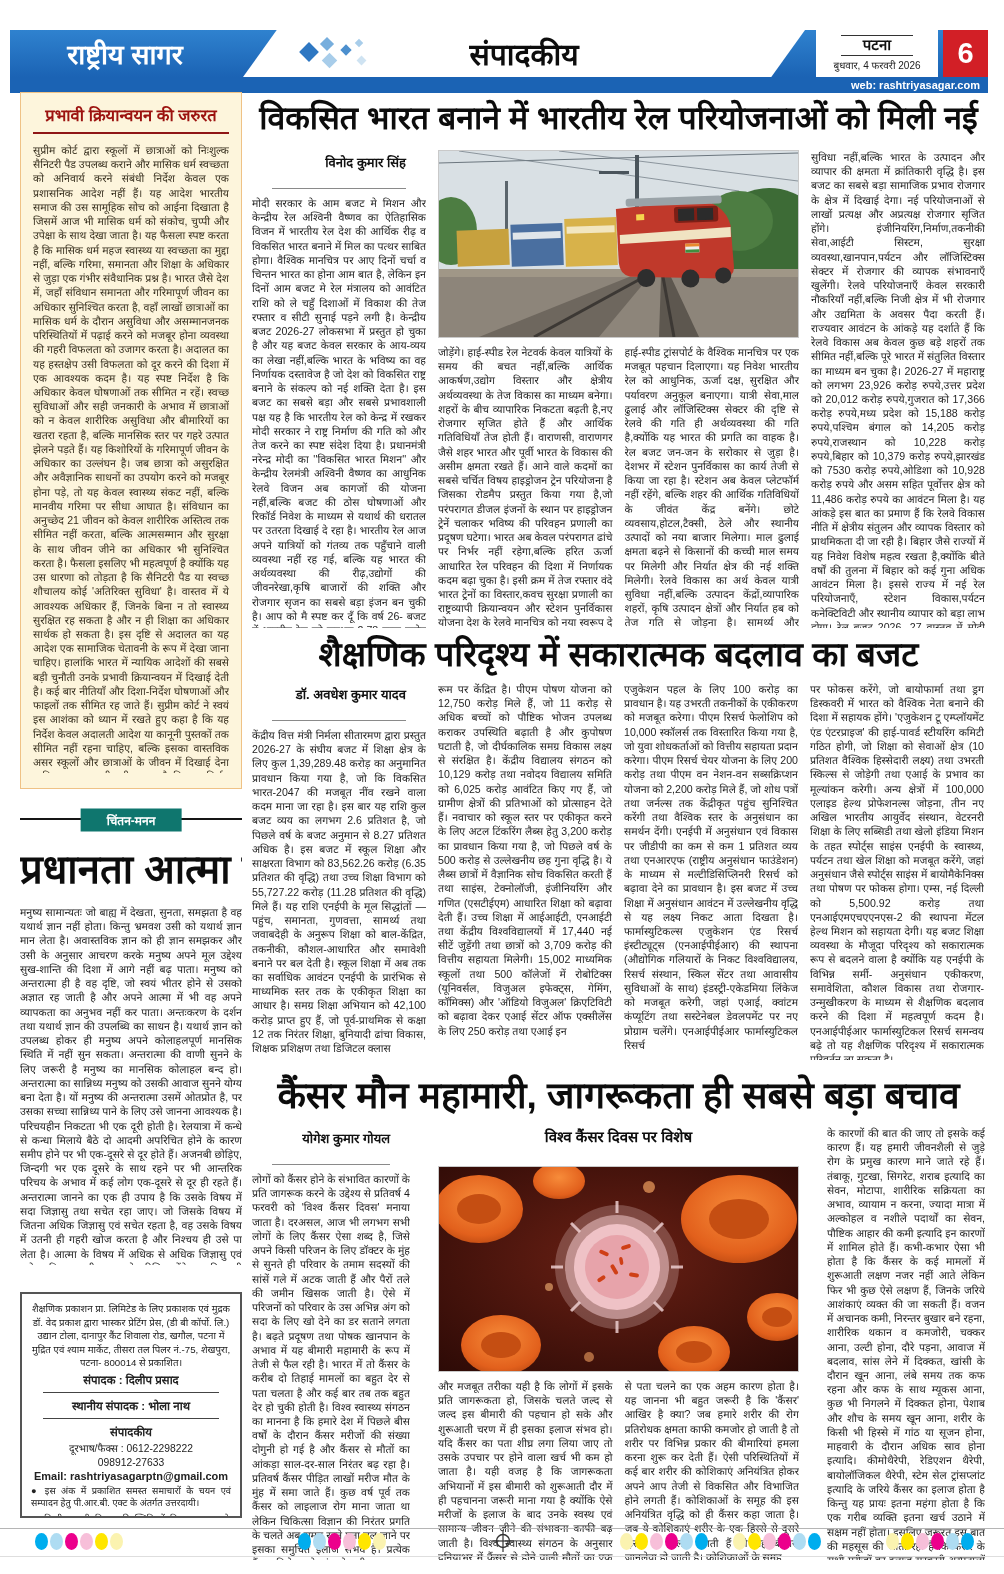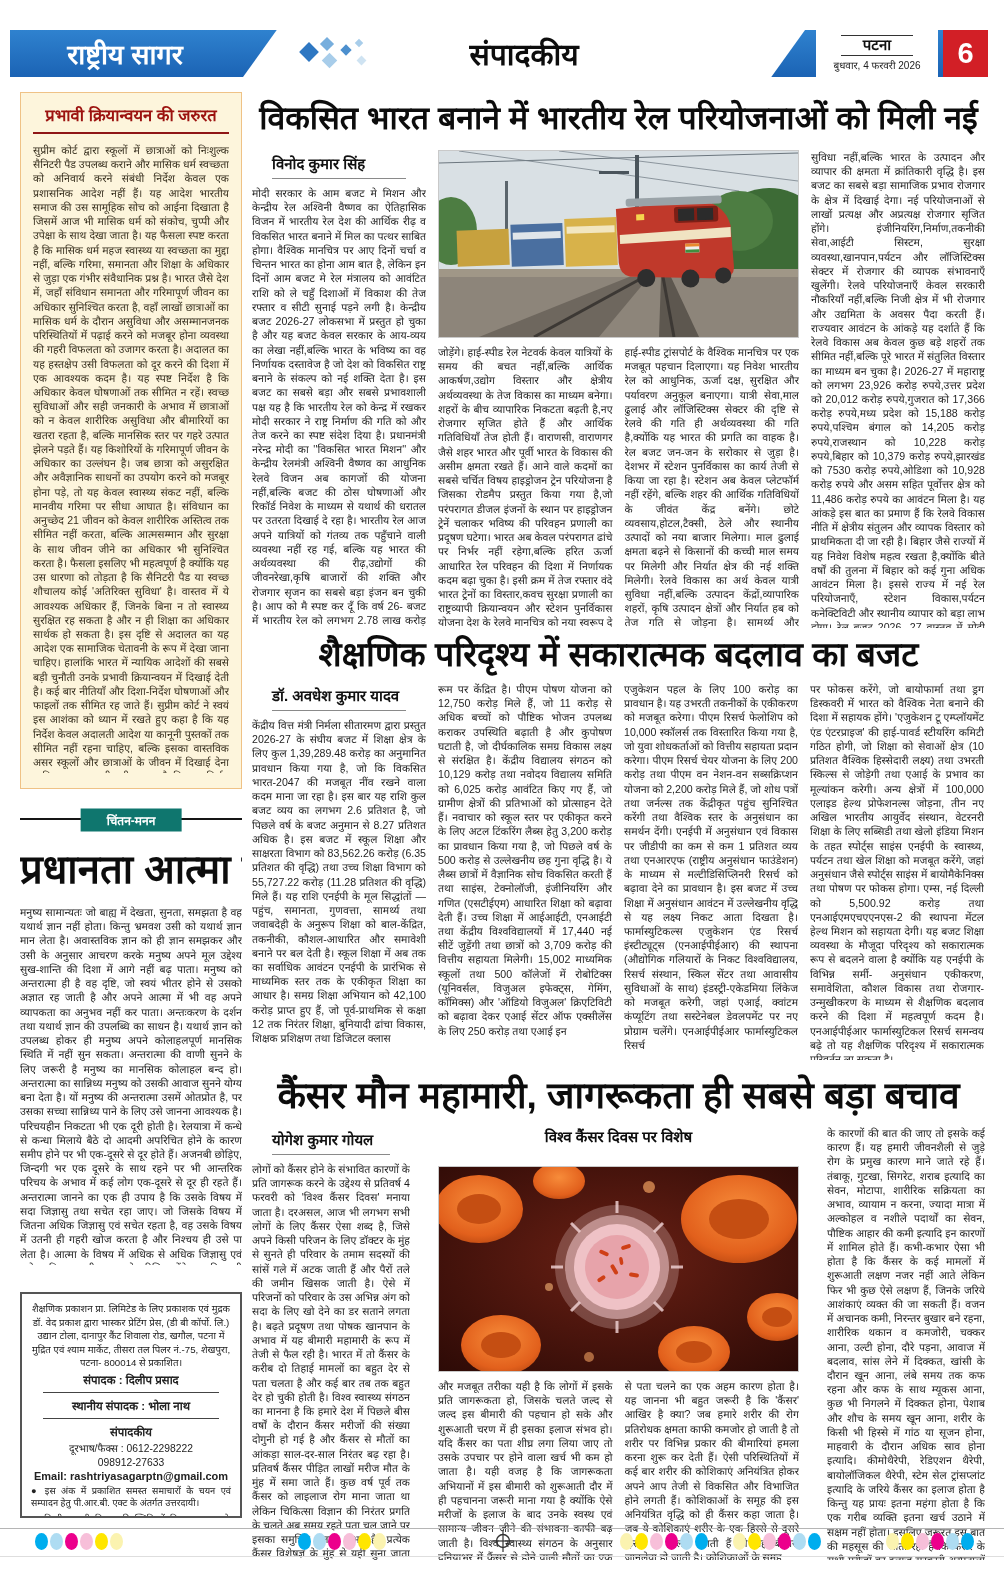--- a/index.html
+++ b/index.html
@@ -28,21 +28,21 @@
                  display:flex; flex-direction:column; align-items:center; justify-content:center; }
   .patna-city { font-size:15px; font-weight:800; color:#111; border-top:1px solid #333; border-bottom:1px solid #333; padding:0 22px; line-height:1.25; }
   .patna-date { font-size:10px; color:#222; margin-top:2px; }
   .page-num-box { position:absolute; right:0; top:0; width:45px; height:47px; background:#d21f26;
                   color:#fff; font-size:29px; font-weight:800; display:flex; align-items:center; justify-content:center; }
   .web-strip { position:absolute; left:10px; top:77px; width:978px; height:16px; background:#1b63b4;
                color:#fff; font-size:11px; font-weight:700; text-align:right; line-height:16px; padding-right:8px; }
 
   
   .btxt { font-size:10.6px; line-height:1.345; text-align:justify; color:#1f1f1f; overflow:hidden; }
-  .byline { text-align:left; font-weight:800; font-size:15px; color:#111; padding:3px 0 5px;
+  .byline { text-align:right; font-weight:800; font-size:13px; color:#111; padding:3px 0 17px;
             border-bottom:1px solid #8a8a8a; margin:0 20px 7px 20px; }
   .headline { position:absolute; left:252px; width:733px; text-align:center; font-weight:800; color:#0c0c0c; }
 
   
   .rail-article { position:absolute; left:252px; top:150px; width:733px; height:478px; display:flex; gap:12px; }
   .col { width:174px; display:flex; flex-direction:column; }
   .col .btxt { flex:1; }
   .mid { width:361px; display:flex; flex-direction:column; }
   .photo-frame { width:100%; border:1px solid #c9c9c9; overflow:hidden; }
   .mid-cols { flex:1; display:flex; gap:12px; margin-top:7px; overflow:hidden; }
@@ -103,20 +103,21 @@
           <i class="dmd d6"></i>
       </span>
       <div class="section-title">संपादकीय</div>
     </div>
     <div class="patna-block">
       <div class="patna-city">पटना</div>
       <div class="patna-date">बुधवार, 4 फरवरी 2026</div>
     </div>
     <div class="page-num-box">6</div>
   </div>
+  <div class="web-strip">web: rashtriyasagar.com</div>
 
   <div class="urgency-box">
     <div class="urgency-title">प्रभावी क्रियान्वयन की जरुरत</div>
     <div class="btxt">सुप्रीम कोर्ट द्वारा स्कूलों में छात्राओं को निःशुल्क सैनिटरी पैड उपलब्ध कराने और मासिक धर्म स्वच्छता को अनिवार्य करने संबंधी निर्देश केवल एक प्रशासनिक आदेश नहीं हैं। यह आदेश भारतीय समाज की उस सामूहिक सोच को आईना दिखाता है जिसमें आज भी मासिक धर्म को संकोच, चुप्पी और उपेक्षा के साथ देखा जाता है। यह फैसला स्पष्ट करता है कि मासिक धर्म महज स्वास्थ्य या स्वच्छता का मुद्दा नहीं, बल्कि गरिमा, समानता और शिक्षा के अधिकार से जुड़ा एक गंभीर संवैधानिक प्रश्न है। भारत जैसे देश में, जहाँ संविधान समानता और गरिमापूर्ण जीवन का अधिकार सुनिश्चित करता है, वहाँ लाखों छात्राओं का मासिक धर्म के दौरान असुविधा और असम्मानजनक परिस्थितियों में पढ़ाई करने को मजबूर होना व्यवस्था की गहरी विफलता को उजागर करता है। अदालत का यह हस्तक्षेप उसी विफलता को दूर करने की दिशा में एक आवश्यक कदम है। यह स्पष्ट निर्देश है कि अधिकार केवल घोषणाओं तक सीमित न रहें। स्वच्छ सुविधाओं और सही जनकारी के अभाव में छात्राओं को न केवल शारीरिक असुविधा और बीमारियों का खतरा रहता है, बल्कि मानसिक स्तर पर गहरे उत्पात झेलने पड़ते हैं। यह किशोरियों के गरिमापूर्ण जीवन के अधिकार का उल्लंघन है। जब छात्रा को असुरक्षित और अवैज्ञानिक साधनों का उपयोग करने को मजबूर होना पड़े, तो यह केवल स्वास्थ्य संकट नहीं, बल्कि मानवीय गरिमा पर सीधा आघात है। संविधान का अनुच्छेद 21 जीवन को केवल शारीरिक अस्तित्व तक सीमित नहीं करता, बल्कि आत्मसम्मान और सुरक्षा के साथ जीवन जीने का अधिकार भी सुनिश्चित करता है। फैसला इसलिए भी महत्वपूर्ण है क्योंकि यह उस धारणा को तोड़ता है कि सैनिटरी पैड या स्वच्छ शौचालय कोई 'अतिरिक्त सुविधा' है। वास्तव में ये आवश्यक अधिकार हैं, जिनके बिना न तो स्वास्थ्य सुरक्षित रह सकता है और न ही शिक्षा का अधिकार सार्थक हो सकता है। इस दृष्टि से अदालत का यह आदेश एक सामाजिक चेतावनी के रूप में देखा जाना चाहिए। हालांकि भारत में न्यायिक आदेशों की सबसे बड़ी चुनौती उनके प्रभावी क्रियान्वयन में दिखाई देती है। कई बार नीतियाँ और दिशा-निर्देश घोषणाओं और फाइलों तक सीमित रह जाते हैं। सुप्रीम कोर्ट ने स्वयं इस आशंका को ध्यान में रखते हुए कहा है कि यह निर्देश केवल अदालती आदेश या कानूनी पुस्तकों तक सीमित नहीं रहना चाहिए, बल्कि इसका वास्तविक असर स्कूलों और छात्राओं के जीवन में दिखाई देना चाहिए। अब असली परीक्षा यह है कि यह निर्णय कागजों से निकलकर जमीन पर उतरता है या नहीं। यदि ऐसा होता है, तो यह न केवल स्कूलों की तस्वीर बदलेगा, बल्कि उस सोच को भी बदलने की दिशा में निर्णायक कदम होगा, जो अब तक मासिक धर्म को अधिकार नहीं, बल्कि बोझ समझती आई है।</div>
   </div>
 
   <div class="chintan">
     <div class="chintan-rule">
       <span class="chintan-label">चिंतन-मनन</span>
     </div>

